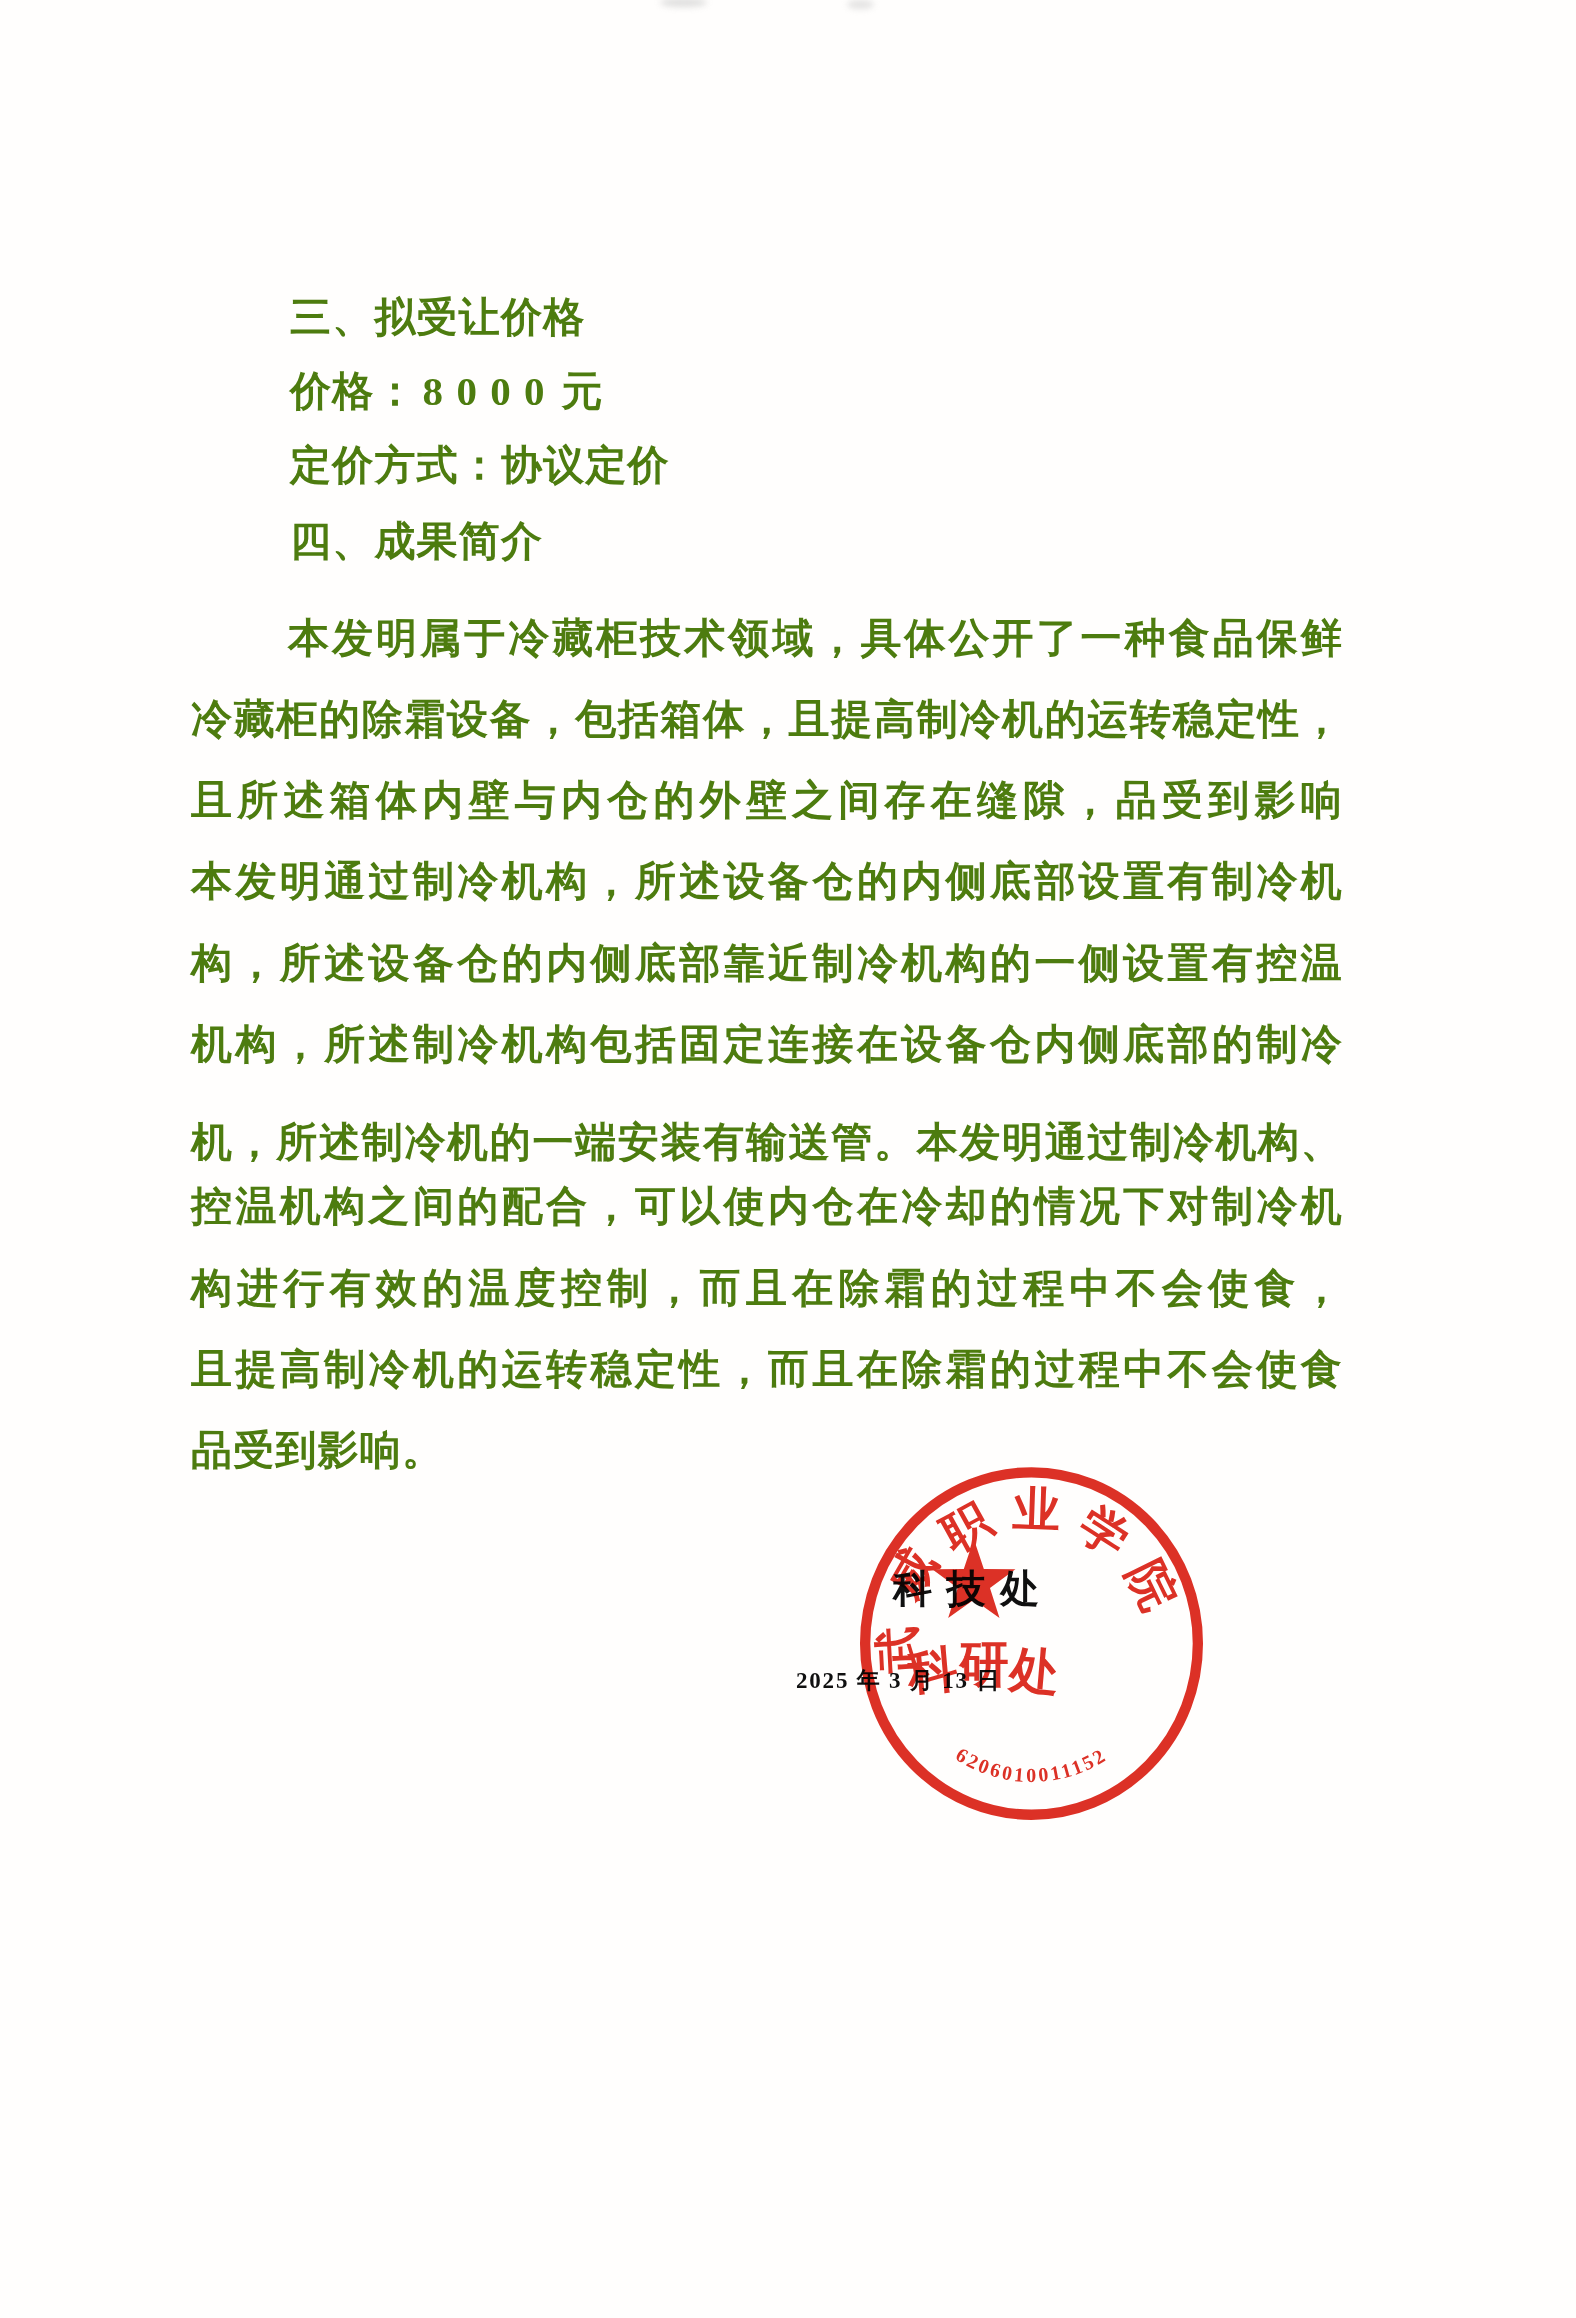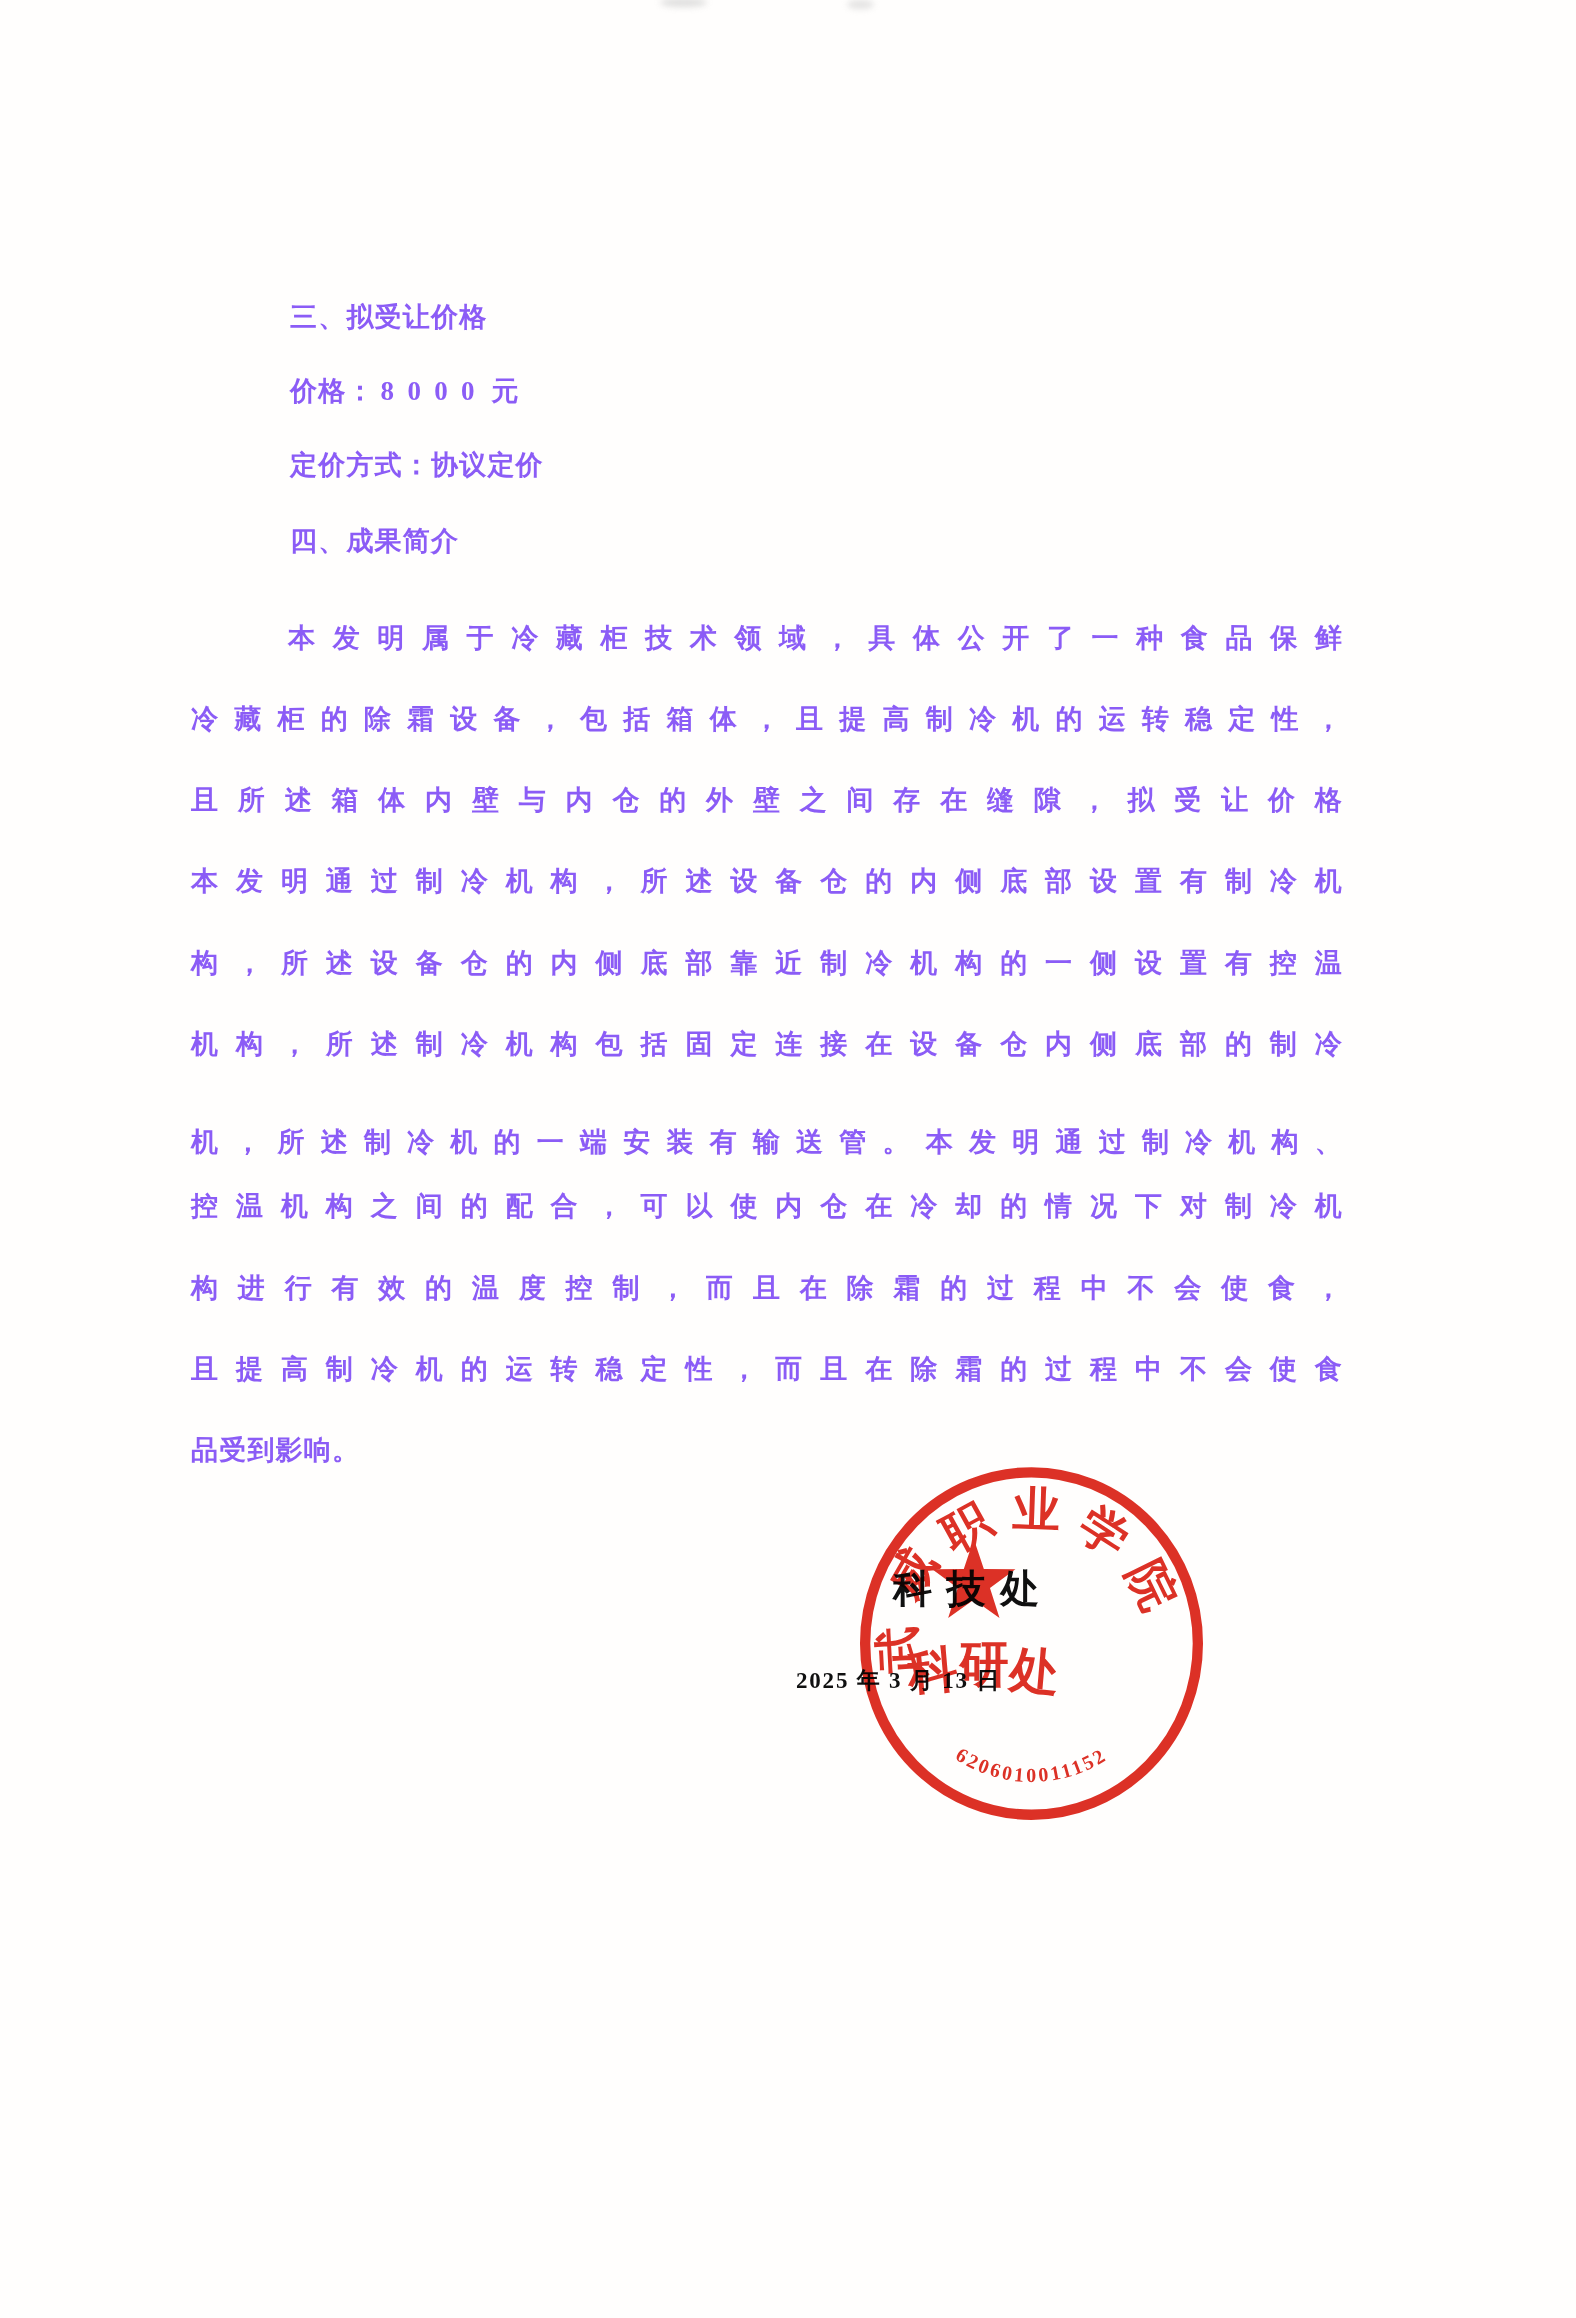--- a/index.html
+++ b/index.html
@@ -3,22 +3,22 @@
 <meta charset="utf-8">
 <style>
   html,body{margin:0;padding:0;}
   body{
     width:1577px;height:2319px;position:relative;background:#ffffff;
     font-family:"Liberation Serif","DejaVu Serif",serif;color:#161616;
     overflow:hidden;
   }
   .page{position:absolute;inset:0;background:#fffefd;}
   .textblock{position:absolute;left:191px;top:0;width:1152px;}
-  .tline{position:absolute;left:0;right:0;font-size:27px;line-height:45px;
-         font-weight:600;letter-spacing:1.2px;white-space:nowrap;color:#8b5cf6;}
+  .tline{position:absolute;left:0;right:0;font-size:41px;line-height:45px;
+         font-weight:600;letter-spacing:1.2px;white-space:nowrap;color:#4d7c0f;}
   .heading{padding-left:99px;}
   .pline{white-space:normal;text-align:justify;text-align-last:justify;text-justify:inter-character;}
   .pline.first{text-indent:97px;}
   .pline.last{text-align-last:left;font-family:Liberation Serif, serif;}
   .digits{letter-spacing:13.3px;padding-left:6px;}
   .unit{margin-left:3.6px;}
   .office-label{
     position:absolute;left:893px;top:1568px;font-size:39px;line-height:42px;
     letter-spacing:14.6px;font-weight:600;color:#101010;white-space:nowrap;
   }
@@ -48,21 +48,21 @@
     <div class="tline heading" style="top:295px">三、拟受让价格</div>
 
     <div class="tline heading" style="top:369px"><span>价格：</span><span class="digits">8000</span><span class="unit">元</span></div>
 
     <div class="tline heading" style="top:443px">定价方式：协议定价</div>
 
     <div class="tline heading" style="top:519px">四、成果简介</div>
 
     <div class="tline pline first" style="top:616px">本发明属于冷藏柜技术领域，具体公开了一种食品保鲜</div>
     <div class="tline pline" style="top:697px">冷藏柜的除霜设备，包括箱体，且提高制冷机的运转稳定性，</div>
-    <div class="tline pline" style="top:778px">且所述箱体内壁与内仓的外壁之间存在缝隙，拟受让价格</div>
+    <div class="tline pline" style="top:778px">且所述箱体内壁与内仓的外壁之间存在缝隙，品受到影响</div>
     <div class="tline pline" style="top:859px">本发明通过制冷机构，所述设备仓的内侧底部设置有制冷机</div>
     <div class="tline pline" style="top:941px">构，所述设备仓的内侧底部靠近制冷机构的一侧设置有控温</div>
     <div class="tline pline" style="top:1022px">机构，所述制冷机构包括固定连接在设备仓内侧底部的制冷</div>
     <div class="tline pline" style="top:1120px">机，所述制冷机的一端安装有输送管。本发明通过制冷机构、</div>
     <div class="tline pline" style="top:1184px">控温机构之间的配合，可以使内仓在冷却的情况下对制冷机</div>
     <div class="tline pline" style="top:1266px">构进行有效的温度控制，而且在除霜的过程中不会使食，</div>
     <div class="tline pline" style="top:1347px">且提高制冷机的运转稳定性，而且在除霜的过程中不会使食</div>
     <div class="tline pline last" style="top:1428px">品受到影响。</div>
   </div>
 

